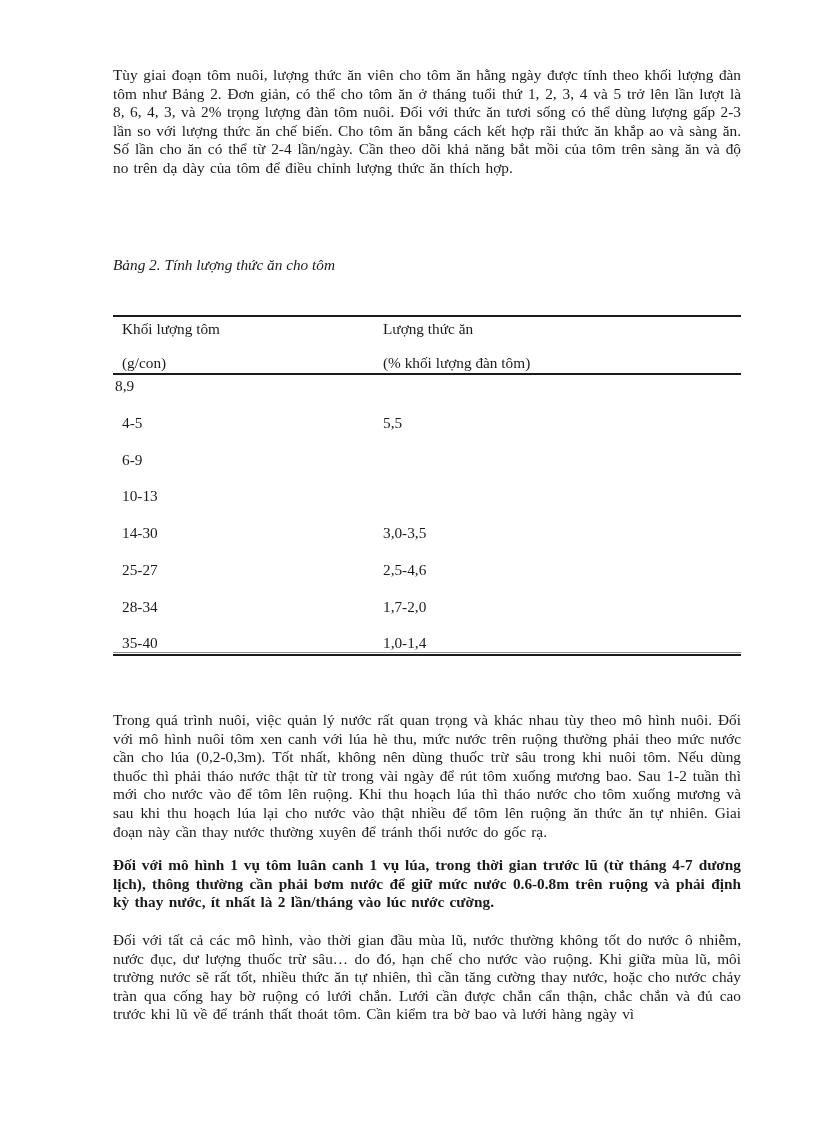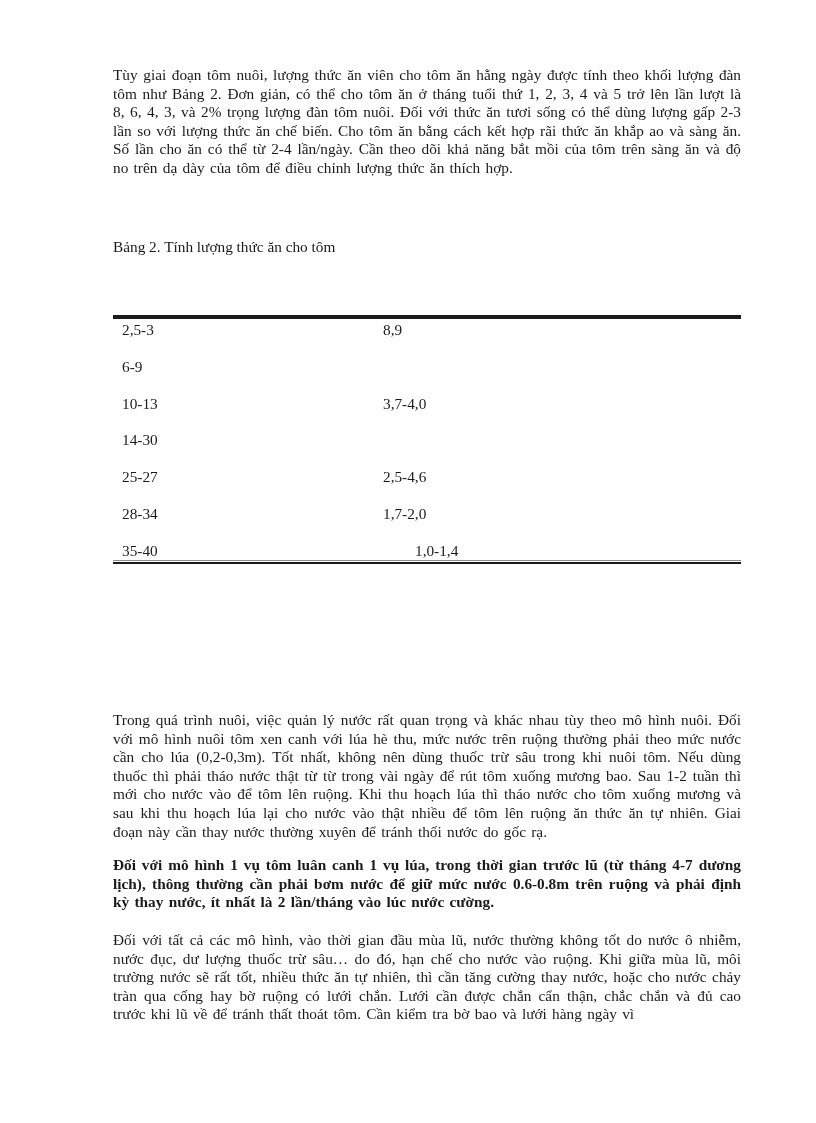--- a/index.html
+++ b/index.html
@@ -55,21 +55,20 @@
     padding-top: 3px;
   }
   .t-row {
     display: flex;
     box-sizing: border-box;
     height: 36.75px;
     padding-top: 2px;
   }
   .t-row:last-child {
     height: 20px;
-    gap: 32px;
   }
   .t-col1 {
     box-sizing: border-box;
     width: 268px;
     padding-left: 9px;
   }
   .t-col2 {
     box-sizing: border-box;
     flex: 1;
     padding-left: 2px;
@@ -82,42 +81,55 @@
     background: #ffffff;
   }
 </style>
 </head>
 <body>
 
 <div class="page">
 
   <p class="para" style="top: 66px;">Tùy giai đoạn tôm nuôi, lượng thức ăn viên cho tôm ăn hằng ngày được tính theo khối lượng đàn tôm như Bảng 2. Đơn giản, có thể cho tôm ăn ở tháng tuổi thứ 1, 2, 3, 4 và 5 trở lên lần lượt là 8, 6, 4, 3, và 2% trọng lượng đàn tôm nuôi. Đối với thức ăn tươi sống có thể dùng lượng gấp 2-3 lần so với lượng thức ăn chế biến. Cho tôm ăn bằng cách kết hợp rãi thức ăn khắp ao và sàng ăn. Số lần cho ăn có thể từ 2-4 lần/ngày. Cần theo dõi khả năng bắt mồi của tôm trên sàng ăn và độ no trên dạ dày của tôm để điều chỉnh lượng thức ăn thích hợp.</p>
 
-  <div class="caption" style="top: 238px;">Bảng 2. Tính lượng thức ăn cho tôm</div>
+  <div class="caption" style="top: 256px; font-style: italic;">Bảng 2. Tính lượng thức ăn cho tôm</div>
 
   <div class="doc-table" style="top: 315px;">
     <div class="rule-thick"></div>
 
+    <div class="t-header">
+      <div class="t-col1">
+        <div>Khối lượng tôm</div>
+        <div class="hdr-line2">(g/con)</div>
+      </div>
+      <div class="t-col2">
+        <div>Lượng thức ăn</div>
+        <div class="hdr-line2">(% khối lượng đàn tôm)</div>
+      </div>
+    </div>
 
     <div class="rule-thick"></div>
 
     <div class="t-body">
       <div class="t-row">
-        <div class="t-col1">2,5-3</div>
         <div class="t-col2">8,9</div>
+      </div>
+      <div class="t-row">
+        <div class="t-col1">4-5</div>
+        <div class="t-col2">5,5</div>
       </div>
       <div class="t-row">
         <div class="t-col1">6-9</div>
       </div>
       <div class="t-row">
         <div class="t-col1">10-13</div>
-        <div class="t-col2">3,7-4,0</div>
       </div>
       <div class="t-row">
         <div class="t-col1">14-30</div>
+        <div class="t-col2">3,0-3,5</div>
       </div>
       <div class="t-row">
         <div class="t-col1">25-27</div>
         <div class="t-col2">2,5-4,6</div>
       </div>
       <div class="t-row">
         <div class="t-col1">28-34</div>
         <div class="t-col2">1,7-2,0</div>
       </div>
       <div class="t-row">

